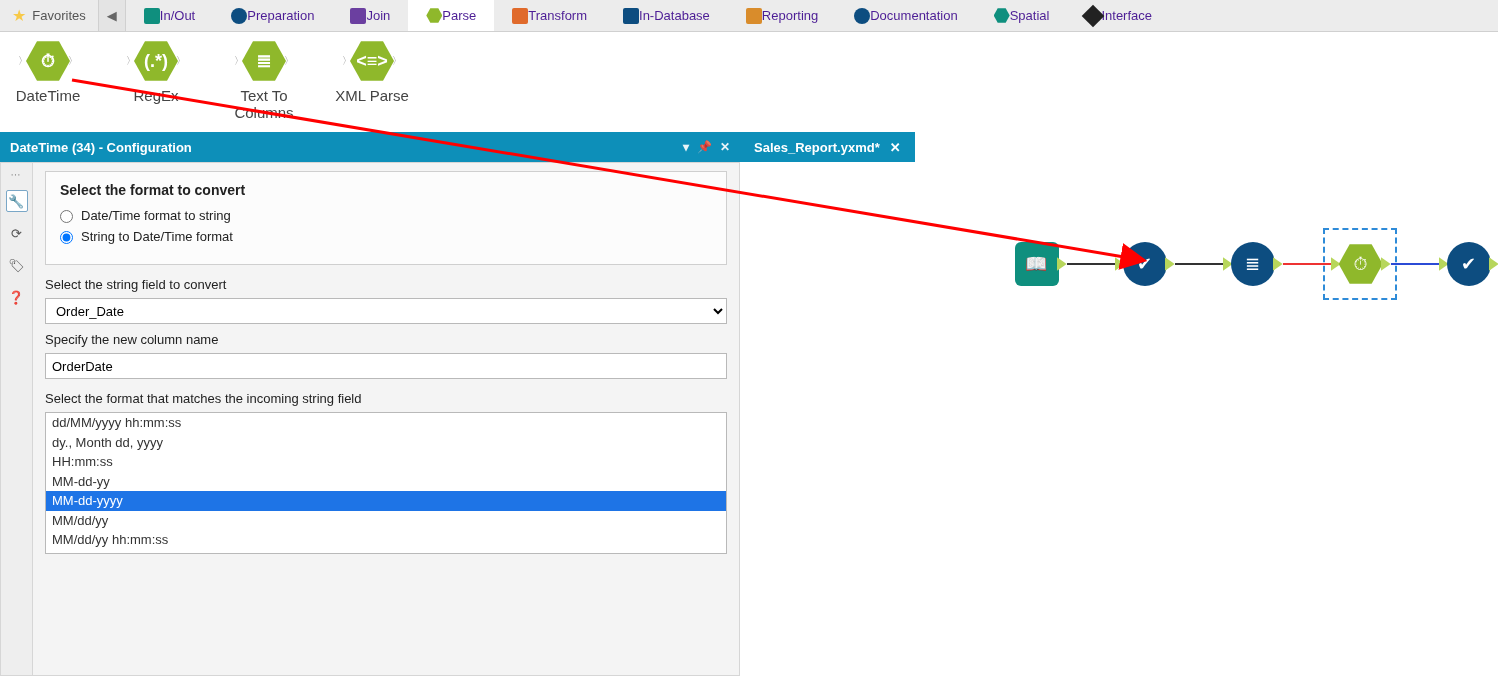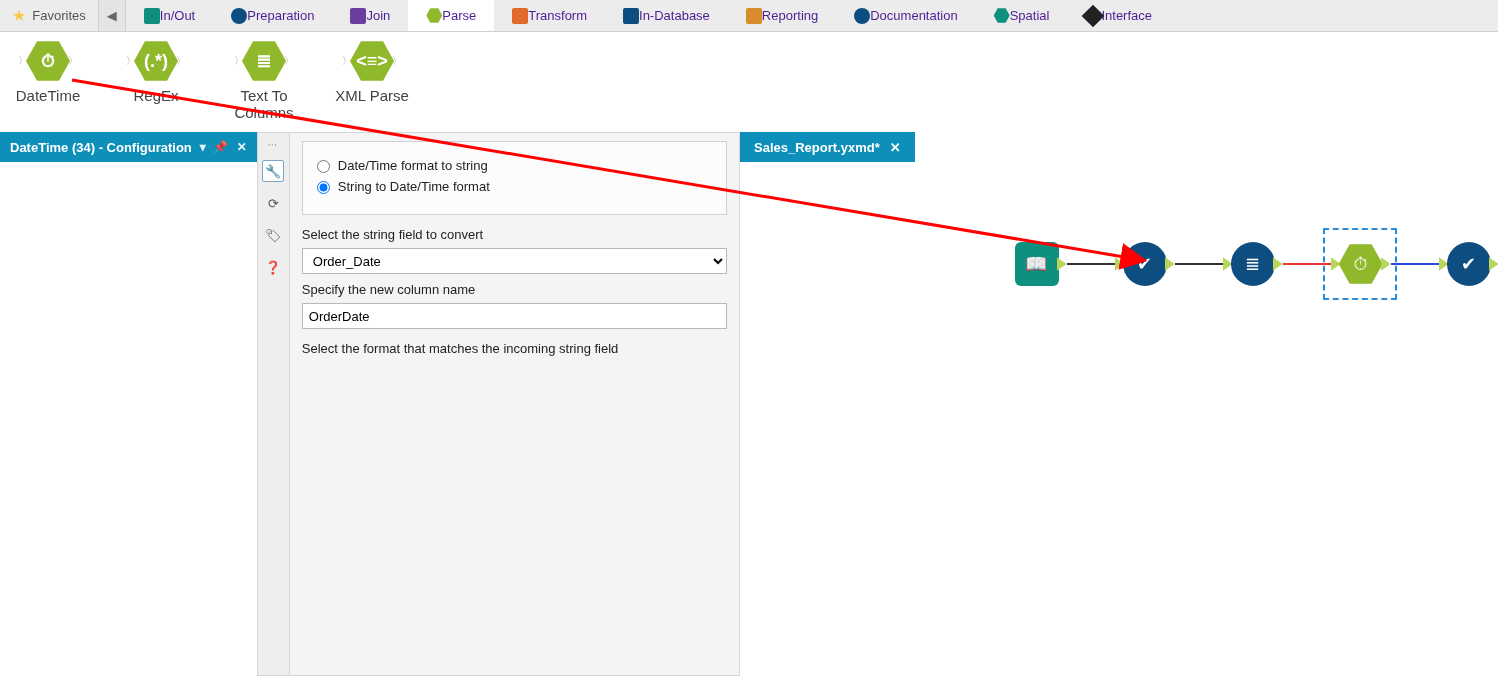--- a/index.html
+++ b/index.html
@@ -24,21 +24,21 @@
 .tool .cap{font-size:15px;color:#444;text-align:center;line-height:1.1;margin-top:4px}
 .toolbox{position:relative;width:56px;height:46px;display:flex;align-items:center;justify-content:center}
 .toolbox .port{position:absolute;font-size:10px;color:#888}
 .toolbox .port.l{left:-2px}
 .toolbox .port.r{right:-2px}
 .bighex{width:44px;height:44px;clip-path:polygon(25% 5%,75% 5%,100% 50%,75% 95%,25% 95%,0 50%);display:flex;align-items:center;justify-content:center;color:#fff;font-size:18px;font-weight:bold}
 .parse-green{background:#8fb82b}
 
 
 .workspace{display:flex;height:calc(676px - 132px)}
-.panel-left{width:740px;display:flex;flex-direction:row}
+.panel-left{width:740px;display:flex;flex-direction:column}
 .panel-right{flex:1;display:flex;flex-direction:row;min-width:0}
 
 .panel-title{height:30px;background:#0d8fb9;color:#fff;display:flex;align-items:center;padding:0 10px;font-size:13px;font-weight:600}
 .panel-title .spacer{flex:1}
 .panel-title .winbtn{margin-left:8px;cursor:pointer;font-size:12px;opacity:.9}
 .doc-tabs{height:30px;display:flex;align-items:stretch;background:#e8e8e8}
 .doc-tab{display:flex;align-items:center;gap:10px;padding:0 14px;background:#0d8fb9;color:#fff;font-size:13px;font-weight:600;cursor:pointer}
 
 
 .cfg{flex:1;display:flex;background:#f4f4f4;border:1px solid #d6d6d6}
@@ -199,39 +199,49 @@
     <div class="cfg">
       <div class="cfg-strip">
         <span style="color:#888;font-size:10px;letter-spacing:2px">⋯</span>
         <div class="sbtn active">🔧</div>
         <div class="sbtn">⟳</div>
         <div class="sbtn">🏷</div>
         <div class="sbtn">❓</div>
       </div>
       <div class="cfg-body">
         <div class="group">
+          <div class="group-title">Select the format to convert</div>
           <label class="radio-row">
             <input type="radio" name="fmt" style="">
             <span>Date/Time format to string</span>
           </label>
           <label class="radio-row">
             <input type="radio" name="fmt" checked="" style="">
             <span>String to Date/Time format</span>
           </label>
         </div>
 
         <div class="field-label">Select the string field to convert</div>
         <select class="full">
           <option>Order_Date</option>
         </select>
 
         <div class="field-label" style="margin-top:8px">Specify the new column name</div>
         <input class="full" value="OrderDate" style="">
 
         <div class="field-label" style="margin-top:12px">Select the format that matches the incoming string field</div>
+        <div class="format-list" id="format-list">
+            <div class="opt">dd/MM/yyyy hh:mm:ss</div>
+            <div class="opt">dy., Month dd, yyyy</div>
+            <div class="opt">HH:mm:ss</div>
+            <div class="opt">MM-dd-yy</div>
+            <div class="opt sel">MM-dd-yyyy</div>
+            <div class="opt">MM/dd/yy</div>
+            <div class="opt">MM/dd/yy hh:mm:ss</div>
+          </div>
       </div>
     </div>
   </div>
 
   <div class="panel-right">
     <div class="doc-tabs">
       <div class="doc-tab">
         <span>Sales_Report.yxmd*</span>
         <span>✕</span>
       </div>

